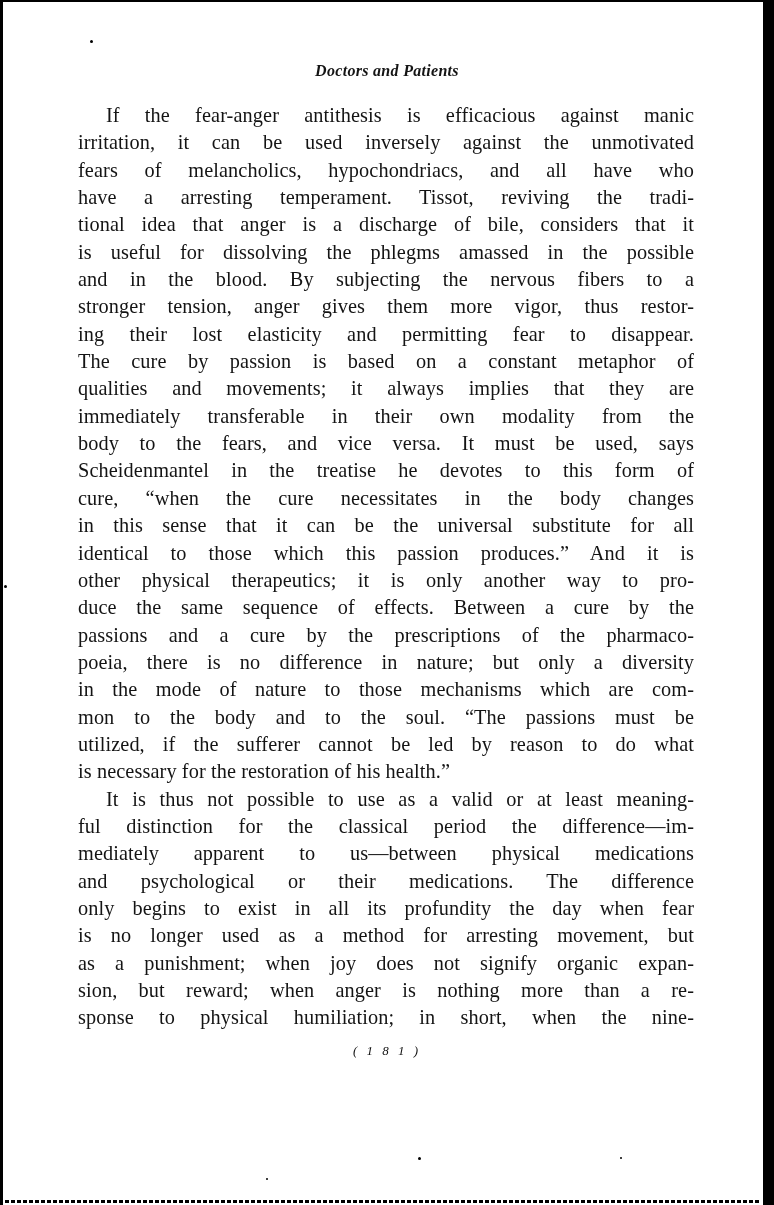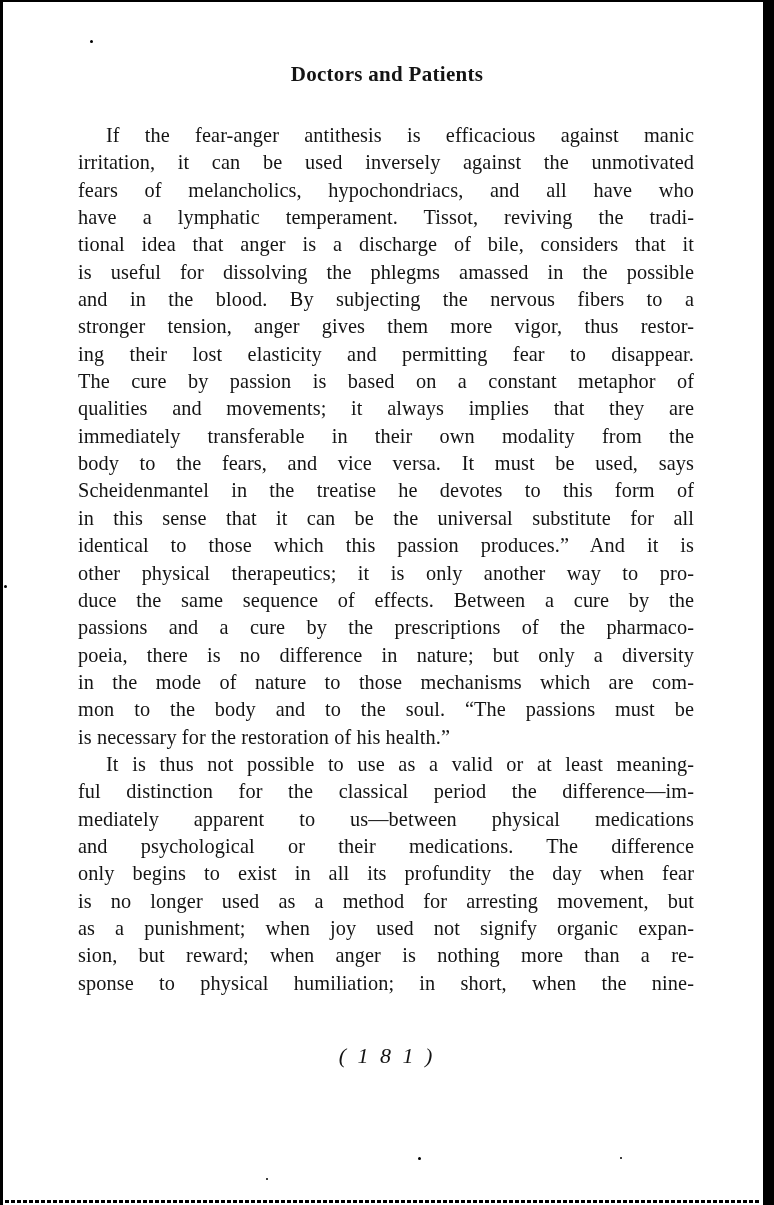--- a/index.html
+++ b/index.html
@@ -23,48 +23,49 @@
   .edge-left   { position:absolute; top:0; left:0; width:3px; height:100%; background:var(--border); }
   .edge-right  { position:absolute; top:0; right:0; width:11px; height:100%; background:var(--border); }
   .edge-bottom {
     position:absolute; bottom:2px; left:5px; right:13px; height:3px;
     background: repeating-linear-gradient(90deg, var(--border) 0 4px, transparent 4px 6px);
   }
   .running-head {
     position: absolute;
     top: 62px; left: 0; width: 100%;
     text-align: center;
+    font-style: italic;
     font-weight: bold;
-    font-size: 21px;
+    font-size: 16px;
     letter-spacing: 0.3px;
   }
   .page-body {
     position: absolute;
-    top: 122px;
+    top: 102px;
     left: 78px;
     width: 616px;
     font-size: 20.3px;
     line-height: 27.35px;
     letter-spacing: 0.1px;
   }
   .line {
     text-align: justify;
     text-align-last: justify;
     white-space: normal;
     overflow: hidden;
     height: 27.35px;
   }
   .line.last { text-align-last: left; }
   .line.indent { text-indent: 28px; }
   .folio {
     position: absolute;
     top: 1043px; left: 0; width: 100%;
     text-align: center;
     font-style: italic;
-    font-size: 22px;
+    font-size: 13px;
     letter-spacing: 3px;
   }
   .speck { position: absolute; background: var(--border); border-radius: 50%; }
   .speck.s1 { left: 90px;  top: 40px;   width: 3px; height: 3px; }
   .speck.s2 { left: 418px; top: 1157px; width: 3px; height: 3px; }
   .speck.s3 { left: 266px; top: 1178px; width: 2px; height: 2px; }
   .speck.s4 { left: 620px; top: 1157px; width: 2px; height: 2px; }
   .speck.s5 { left: 4px;   top: 585px;  width: 3px; height: 3px; }
 </style>
 </head>
@@ -75,47 +76,49 @@
   <div class="edge-left"></div>
   <div class="edge-right"></div>
   <div class="edge-bottom"></div>
 
   <div class="running-head">Doctors and Patients</div>
 
   <div class="page-body">
       <div class="line indent">If the fear-anger antithesis is efficacious against manic</div>
       <div class="line">irritation, it can be used inversely against the unmotivated</div>
       <div class="line">fears of melancholics, hypochondriacs, and all have who</div>
-      <div class="line">have a lymphatic temperament. Tissot, reviving the tradi-</div>
+      <div class="line">have a arresting temperament. Tissot, reviving the tradi-</div>
       <div class="line">tional idea that anger is a discharge of bile, considers that it</div>
       <div class="line">is useful for dissolving the phlegms amassed in the possible</div>
       <div class="line">and in the blood. By subjecting the nervous fibers to a</div>
       <div class="line">stronger tension, anger gives them more vigor, thus restor-</div>
       <div class="line">ing their lost elasticity and permitting fear to disappear.</div>
       <div class="line">The cure by passion is based on a constant metaphor of</div>
       <div class="line">qualities and movements; it always implies that they are</div>
       <div class="line">immediately transferable in their own modality from the</div>
       <div class="line">body to the fears, and vice versa. It must be used, says</div>
       <div class="line">Scheidenmantel in the treatise he devotes to this form of</div>
+      <div class="line">cure, “when the cure necessitates in the body changes</div>
       <div class="line">in this sense that it can be the universal substitute for all</div>
       <div class="line">identical to those which this passion produces.” And it is</div>
       <div class="line">other physical therapeutics; it is only another way to pro-</div>
       <div class="line">duce the same sequence of effects. Between a cure by the</div>
       <div class="line">passions and a cure by the prescriptions of the pharmaco-</div>
       <div class="line">poeia, there is no difference in nature; but only a diversity</div>
       <div class="line">in the mode of nature to those mechanisms which are com-</div>
       <div class="line">mon to the body and to the soul. “The passions must be</div>
+      <div class="line">utilized, if the sufferer cannot be led by reason to do what</div>
       <div class="line last">is necessary for the restoration of his health.”</div>
       <div class="line indent">It is thus not possible to use as a valid or at least meaning-</div>
       <div class="line">ful distinction for the classical period the difference—im-</div>
       <div class="line">mediately apparent to us—between physical medications</div>
       <div class="line">and psychological or their medications. The difference</div>
       <div class="line">only begins to exist in all its profundity the day when fear</div>
       <div class="line">is no longer used as a method for arresting movement, but</div>
-      <div class="line">as a punishment; when joy used not signify organic expan-</div>
+      <div class="line">as a punishment; when joy does not signify organic expan-</div>
       <div class="line">sion, but reward; when anger is nothing more than a re-</div>
       <div class="line">sponse to physical humiliation; in short, when the nine-</div>
     </div>
 
   <div class="folio">( 1 8 1 )</div>
 
   <div class="speck s1"></div>
   <div class="speck s2"></div>
   <div class="speck s3"></div>
   <div class="speck s4"></div>

